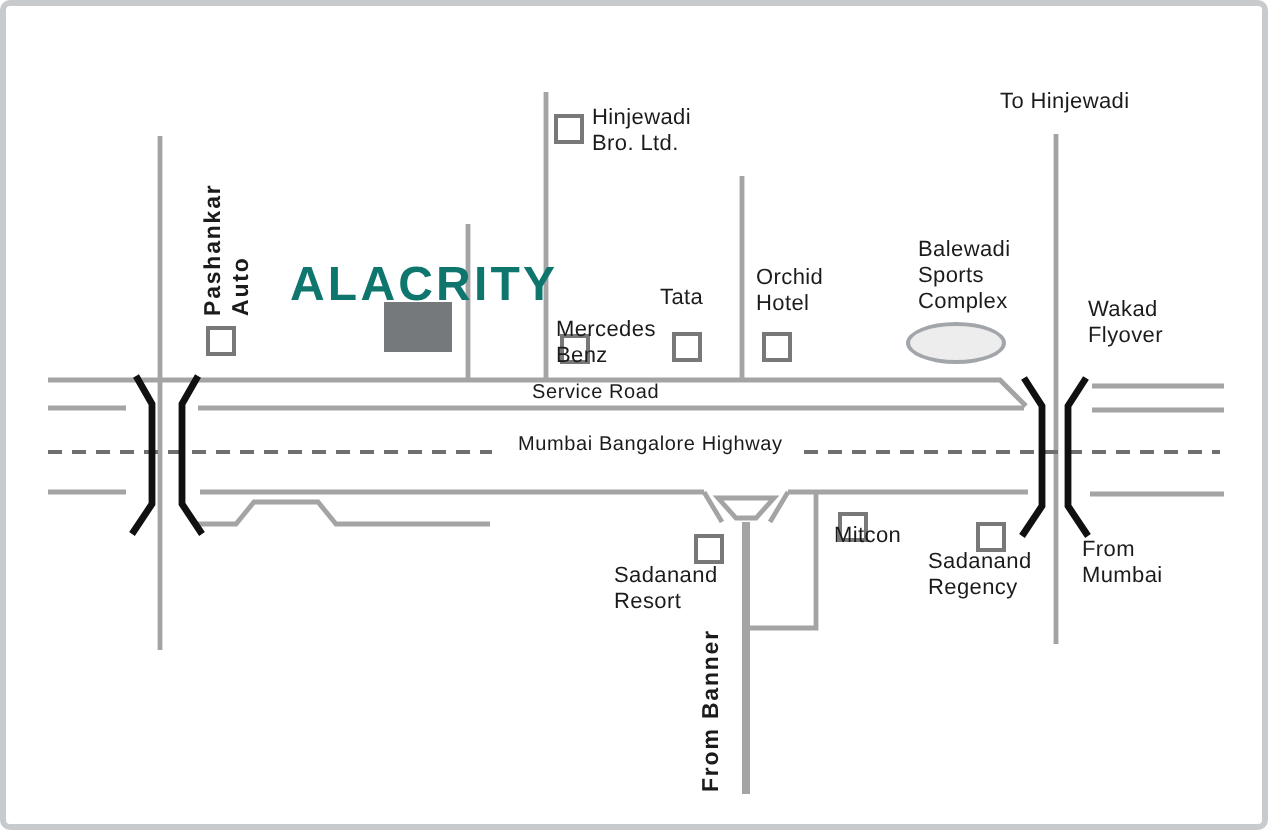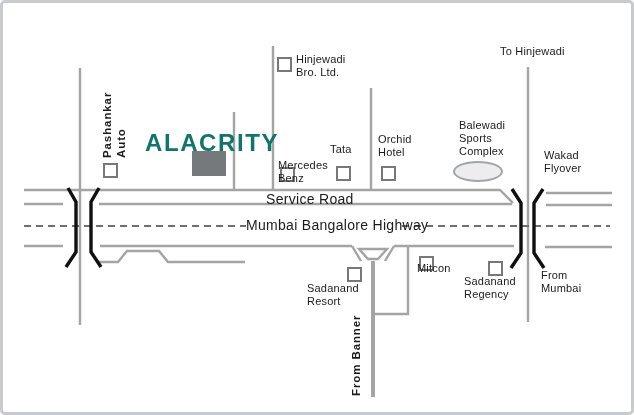--- a/index.html
+++ b/index.html
@@ -6,21 +6,21 @@
   #map-canvas{
     position:relative;width:634px;height:415px;background:#ffffff;
     font-family:"Liberation Sans",sans-serif;overflow:hidden;
   }
   .frame{position:absolute;inset:0;border:3px solid #c7cbce;border-radius:5px;pointer-events:none;}
   .roads{position:absolute;left:0;top:0;width:634px;height:415px;}
   .label{
     position:absolute;font-size:11px;line-height:1.18;color:#1b1b1b;
     letter-spacing:.2px;white-space:pre-line;
   }
-  .road-label{font-size:14px;letter-spacing:.3px;}
+  .road-label{font-size:10px;letter-spacing:.3px;}
   .vlabel{
     position:absolute;writing-mode:vertical-rl;transform:rotate(180deg);
     font-size:11.5px;line-height:1.2;letter-spacing:.9px;color:#1b1b1b;
     white-space:pre-line;font-weight:bold;
   }
   .title{
     position:absolute;font-size:24px;font-weight:bold;color:#0f766e;
     letter-spacing:1.6px;white-space:nowrap;
   }
   .marker{
@@ -98,21 +98,21 @@
   <div class="label" style="left:459px;top:119px;">Balewadi
 Sports
 Complex</div>
   <div class="label" style="left:307px;top:282px;">Sadanand
 Resort</div>
   <div class="label" style="left:417px;top:262px;">Mitcon</div>
   <div class="label" style="left:464px;top:275px;">Sadanand
 Regency</div>
 
   <div class="label road-label" style="left:266px;top:191px;">Service Road</div>
-  <div class="label road-label" style="left:246px;top:217px;">Mumbai Bangalore Highway</div>
+  <div class="label road-label" style="left:259px;top:217px;">Mumbai Bangalore Highway</div>
 
   <div class="label" style="left:500px;top:45px;">To Hinjewadi</div>
   <div class="label" style="left:544px;top:149px;">Wakad
 Flyover</div>
   <div class="label" style="left:541px;top:269px;">From
 Mumbai</div>
   <div class="vlabel" style="left:350px;top:304px;height:92px;">From Banner</div>
 
   <div class="frame"></div>
 </div>

